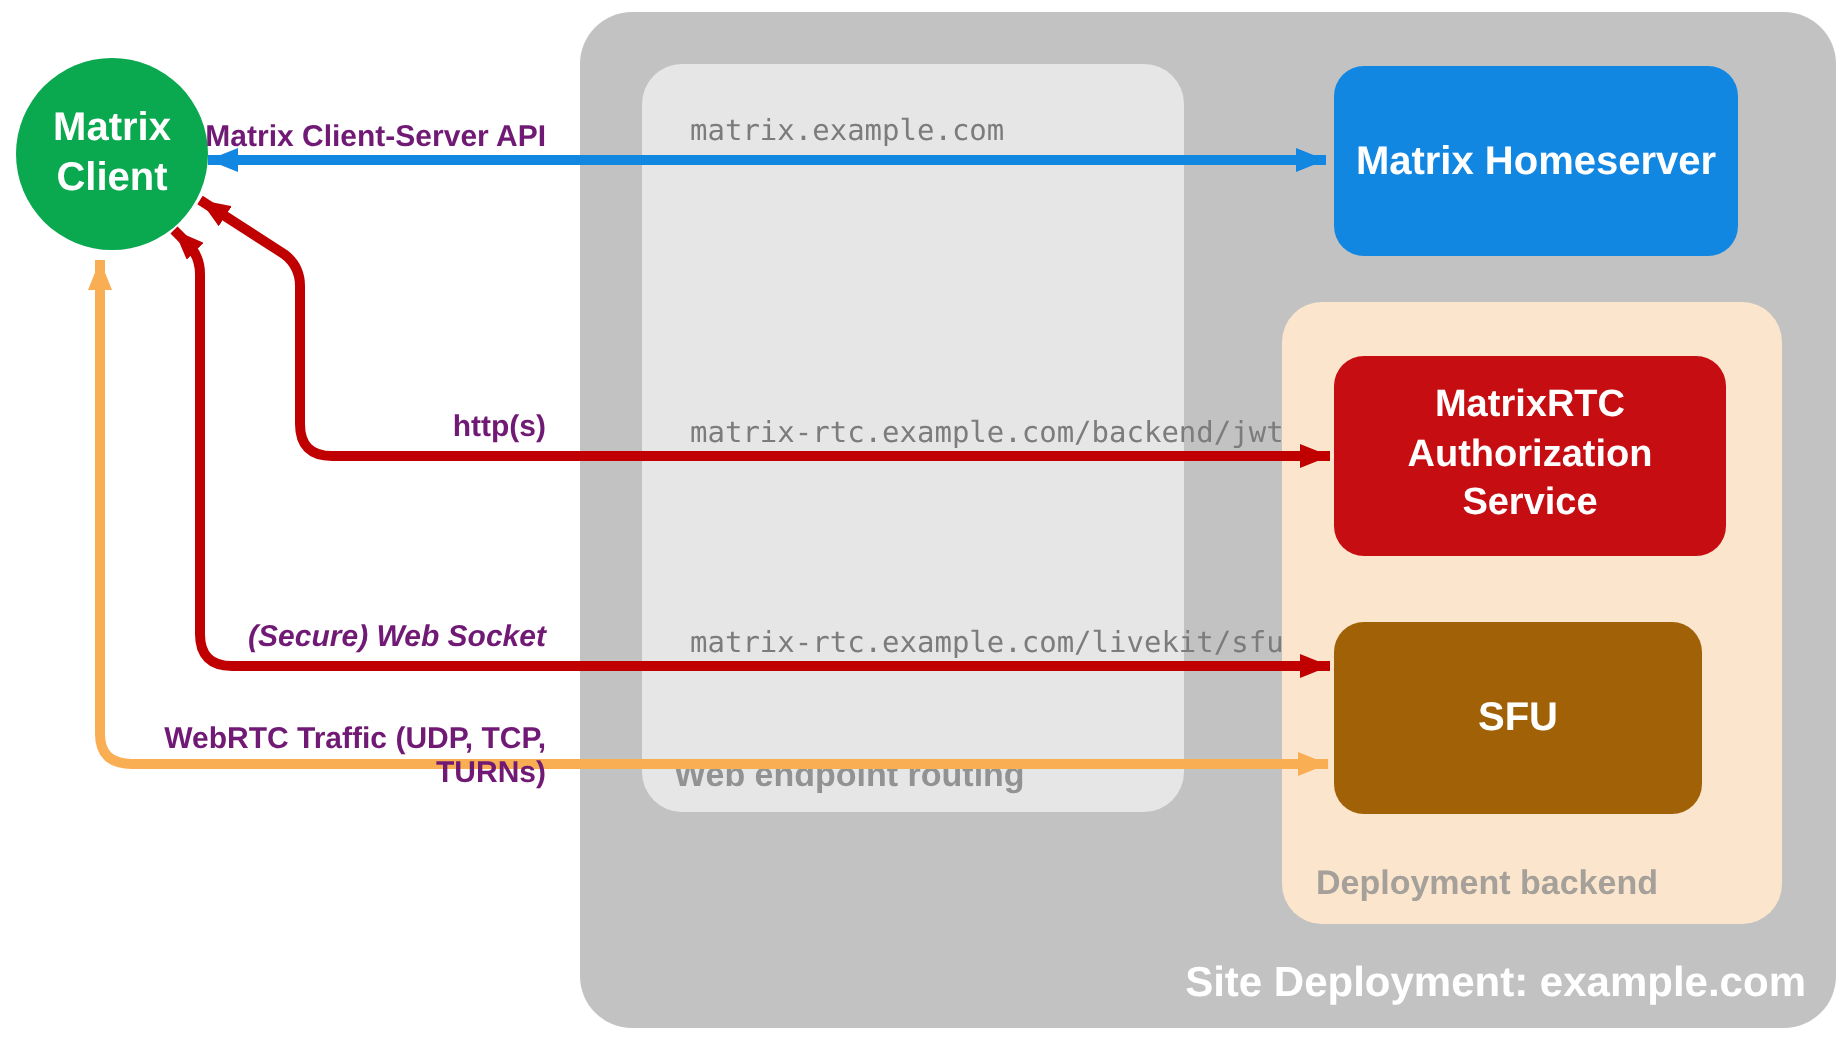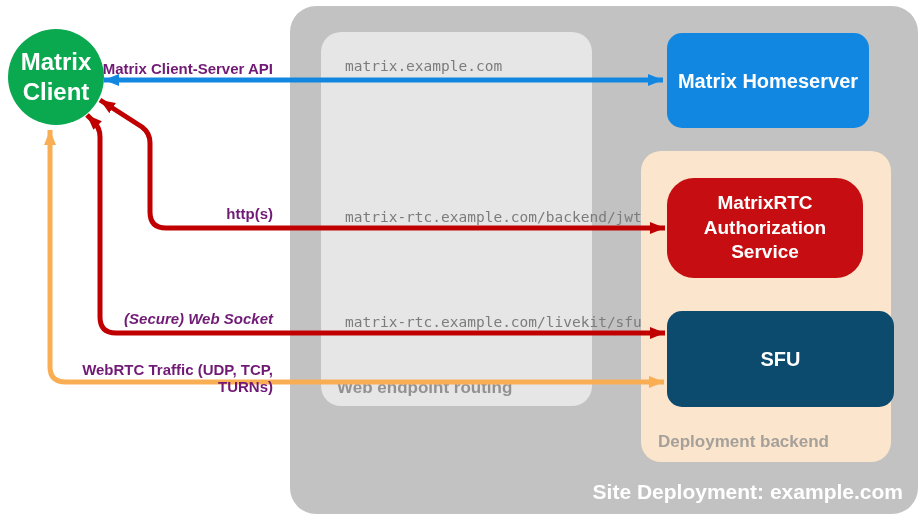--- a/index.html
+++ b/index.html
@@ -18,26 +18,26 @@
   .backend-box {
     position:absolute; left:641px; top:151px; width:250px; height:311px;
     background:#fbe5cc; border-radius:20px;
   }
   .node {
     position:absolute; color:#ffffff; font-weight:bold; text-align:center;
     display:flex; align-items:center; justify-content:center;
     white-space:pre-line; line-height:1.3;
   }
   .node-homeserver { left:667px; top:33px;  width:202px; height:95px;  background:#1287e2; border-radius:15px; font-size:20px; }
-  .node-auth       { left:667px; top:178px; width:196px; height:100px; background:#c60e12; border-radius:27px; font-size:19px; }
-  .node-sfu        { left:667px; top:311px; width:227px; height:96px;  background:#0c4a6e; border-radius:15px; font-size:20px; }
+  .node-auth       { left:667px; top:178px; width:196px; height:100px; background:#c60e12; border-radius:15px; font-size:19px; }
+  .node-sfu        { left:667px; top:311px; width:184px; height:96px;  background:#a16207; border-radius:15px; font-size:20px; }
   .node-client {
     position:absolute; left:8px; top:29px; width:96px; height:96px;
     border-radius:50%; background:#0aa84f; color:#ffffff; font-weight:bold;
-    font-size:24px; line-height:1.25; display:flex; align-items:center;
+    font-size:20px; line-height:1.25; display:flex; align-items:center;
     justify-content:center; text-align:center; white-space:pre-line;
   }
   .container-label {
     position:absolute; font-weight:bold; font-size:17px; color:#929292;
   }
   .routing-label { left:16px; bottom:8px; }
   .backend-label { left:17px; bottom:10px; color:#a5a09a; }
   .site-label {
     position:absolute; right:15px; bottom:10px; color:#ffffff;
     font-weight:bold; font-size:21px;

